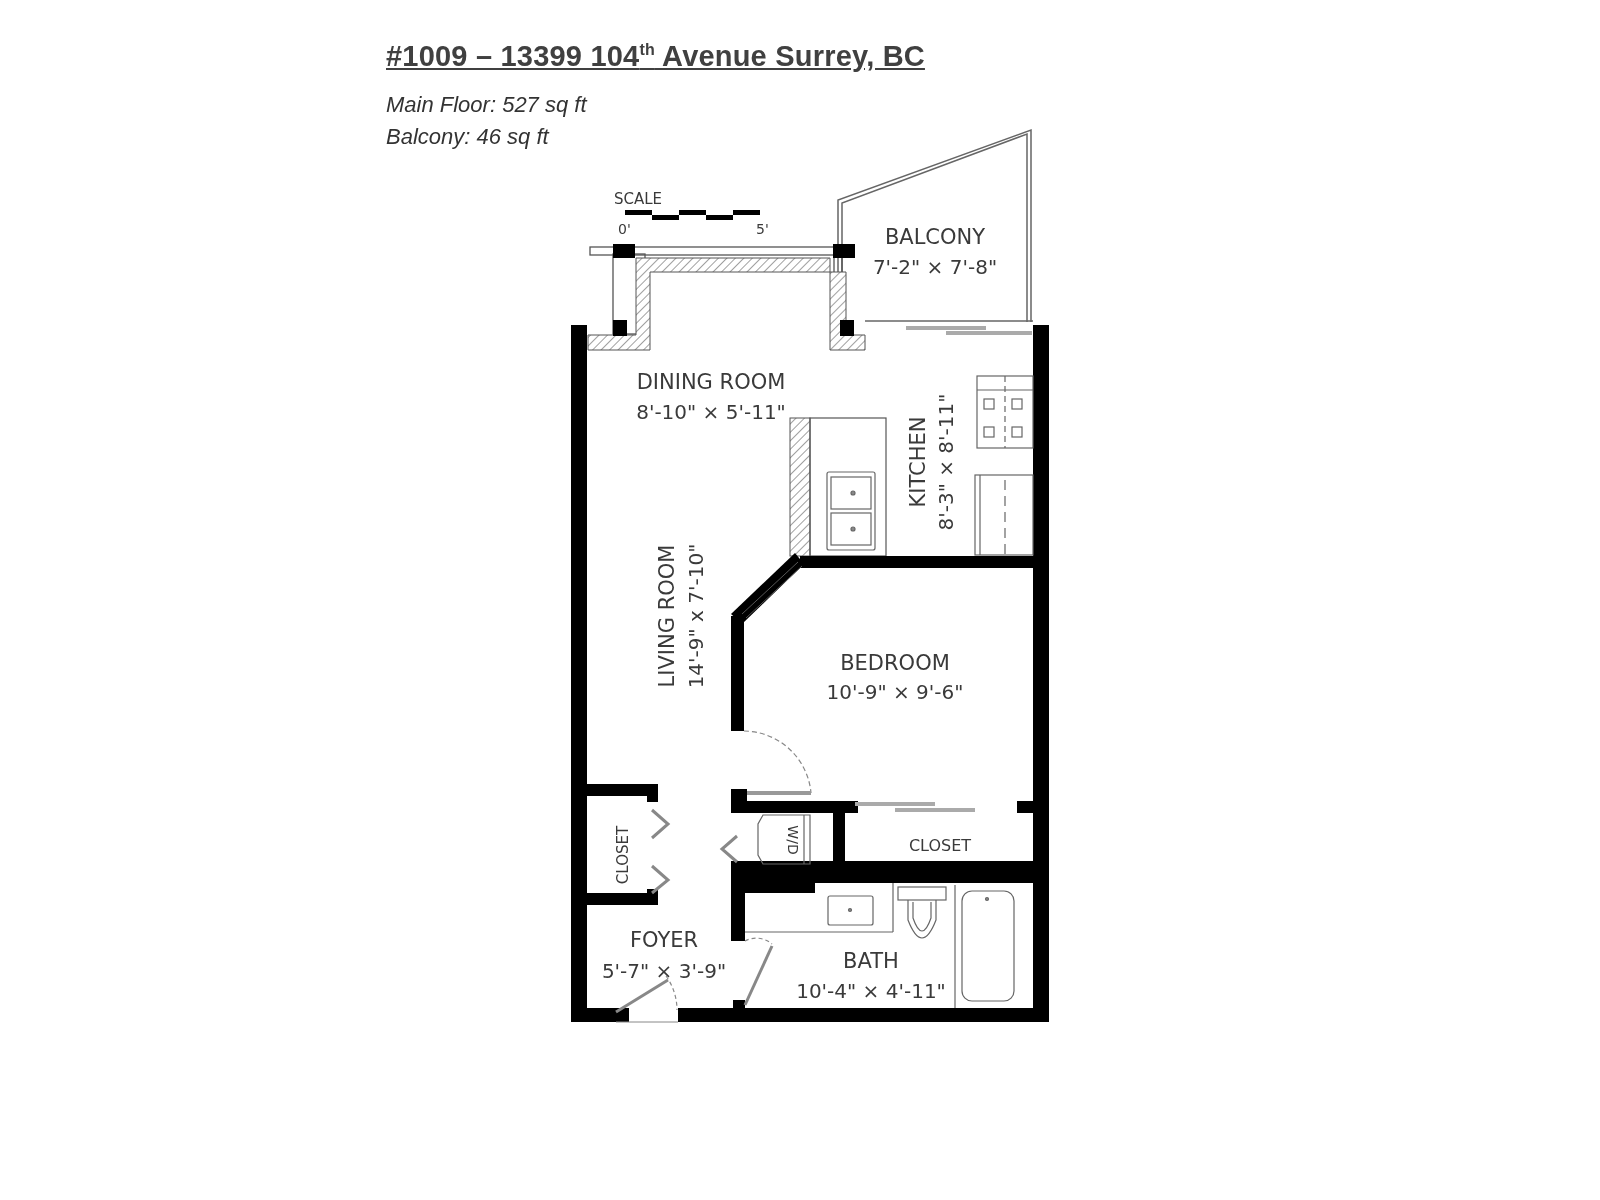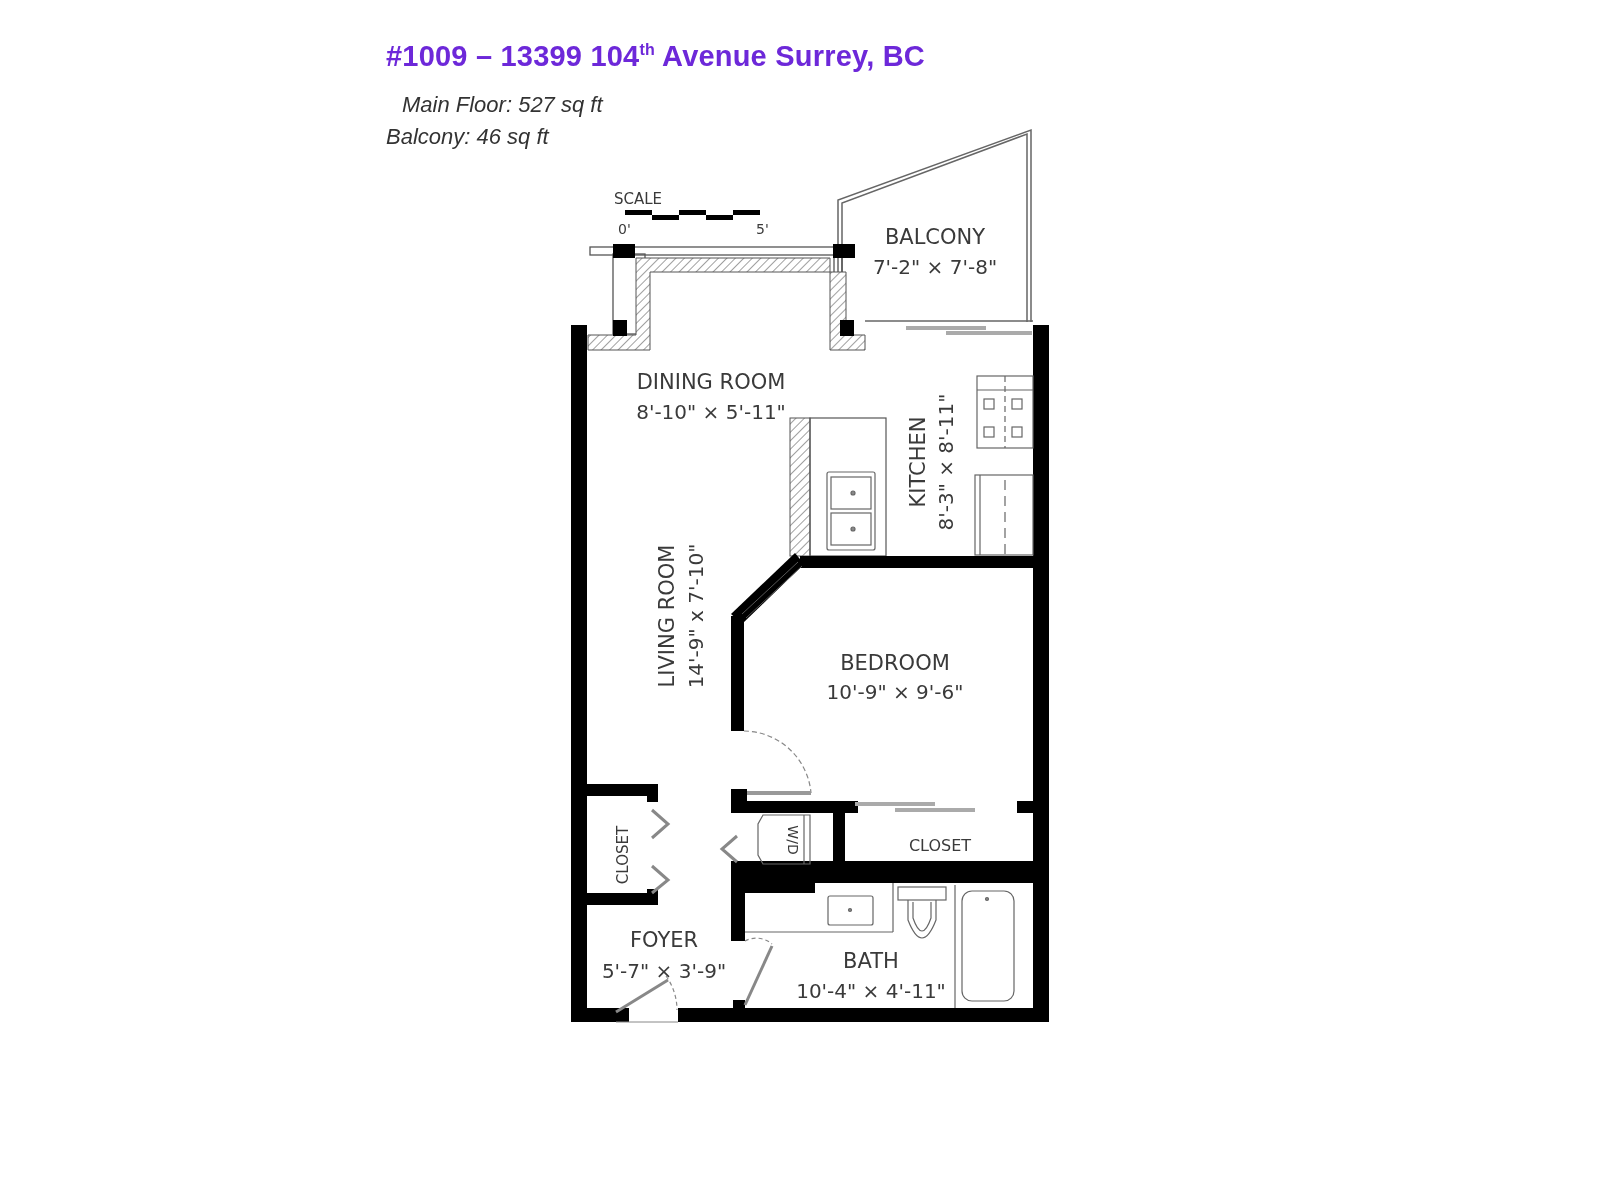--- a/index.html
+++ b/index.html
@@ -1,19 +1,19 @@
 <!DOCTYPE html>
 <html><head>
 <meta charset="utf-8">
 <style>
   html, body { margin:0; padding:0; background:#ffffff; }
   body { width:1600px; height:1200px; position:relative; overflow:hidden; font-family:"DejaVu Sans", sans-serif; color:#1a1a1a; }
-  .title { position:absolute; left:386px; top:40px; font-family:"Liberation Sans", sans-serif; font-weight:bold; font-size:29px; color:#6d28d9; letter-spacing:0.2px; }
+  .title { position:absolute; left:386px; top:40px; font-family:"Liberation Sans", sans-serif; font-weight:bold; font-size:29px; color:#404040; letter-spacing:0.2px;text-decoration:underline; }
   .title sup { font-size:16px; vertical-align:super; line-height:0; }
-  .sub1 { position:absolute; left:386px; top:92px; font-family:"Liberation Sans", sans-serif; font-style:italic; font-size:22px; color:#333;margin-left:16px; }
+  .sub1 { position:absolute; left:386px; top:92px; font-family:"Liberation Sans", sans-serif; font-style:italic; font-size:22px; color:#333; }
   .sub2 { position:absolute; left:386px; top:124px; font-family:"Liberation Sans", sans-serif; font-style:italic; font-size:22px; color:#333; }
   svg.plan { position:absolute; left:0; top:0; }
   .lbl { font-family:"DejaVu Sans", sans-serif; fill:#3a3a3a; font-weight:normal; }
 </style>
 </head>
 <body>
 
 <div class="title"><span>#1009 – 13399 104</span><sup>th</sup><span> Avenue Surrey, BC</span></div>
 <div class="sub1">Main Floor: 527 sq ft</div>
 <div class="sub2">Balcony: 46 sq ft</div>

